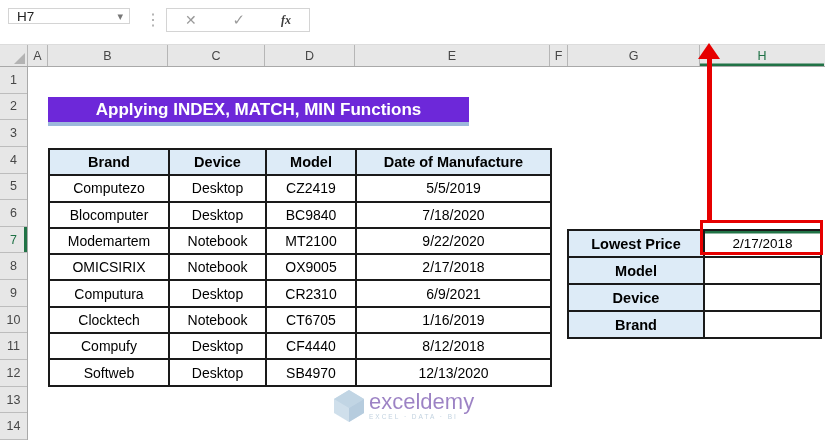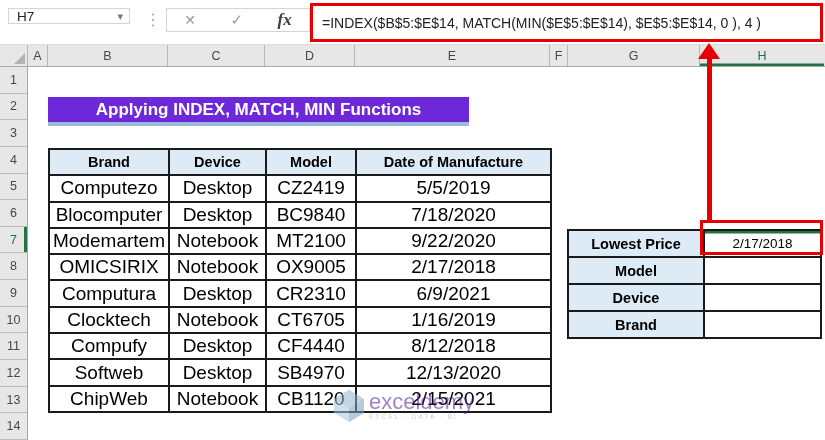--- a/index.html
+++ b/index.html
@@ -10,21 +10,21 @@
   .topbar{position:absolute;left:0;top:0;width:825px;height:44px;background:#fff;z-index:4;}
   .namebox{position:absolute;left:8px;top:8px;width:122px;height:16px;border:1.5px solid #d4d4d4;
            box-sizing:border-box;display:flex;align-items:center;background:#fff;}
   .nb-text{margin-left:8px;font-size:13.5px;color:#222;flex:1;}
   .nb-caret{margin-right:6px;font-size:11px;color:#777;}
   .dots{position:absolute;left:145px;top:10px;font-size:16px;color:#a8a8a8;}
   .fnbox{position:absolute;left:166px;top:8px;width:144px;height:24px;border:1.5px solid #d4d4d4;
          box-sizing:border-box;display:flex;align-items:center;justify-content:space-around;background:#fff;}
   .btn-x{color:#9a9a9a;font-size:14px;}
   .btn-check{color:#9a9a9a;font-size:15px;}
-  .btn-fx{font-family:"Liberation Serif",serif;font-style:italic;font-weight:bold;font-size:17px;color:#3d3d3d;}
+  .btn-fx{font-family:"Liberation Serif",serif;font-style:italic;font-weight:bold;font-size:12px;color:#3d3d3d;}
   .formula-box{position:absolute;left:310px;top:3px;width:513px;height:39px;border:3.5px solid #e60000;
                box-sizing:border-box;background:#fff;display:flex;align-items:center;padding-left:9px;
                font-size:14px;color:#222;white-space:nowrap;overflow:hidden;}
 
   
   .colheads{position:absolute;left:0;top:44px;width:825px;height:23px;background:#e7e7e7;
             border-top:1px solid #dcdcdc;border-bottom:1px solid #a9a9a9;box-sizing:border-box;
             display:flex;z-index:3;}
   .colh{border-right:1px solid #b6b6b6;box-sizing:border-box;display:flex;align-items:center;
         justify-content:center;font-size:12.5px;color:#474747;flex:none;height:100%;}
@@ -45,21 +45,21 @@
 
   
   .banner{position:absolute;left:48px;top:97px;width:421px;height:25px;background:#6d28d9;
           border-bottom:4px solid #9cb8db;box-sizing:content-box;display:flex;align-items:center;
           justify-content:center;color:#fff;font-weight:bold;font-size:17px;z-index:1;}
 
   
   .data-table{position:absolute;left:48px;top:148px;border-collapse:collapse;table-layout:fixed;
               background:#fff;z-index:1;}
   .data-table th,.data-table td{border:2px solid #1a1a1a;height:24.3px;padding:0;text-align:center;
-              vertical-align:middle;font-size:19px;color:#000;overflow:hidden;}
+              vertical-align:middle;font-size:14px;color:#000;overflow:hidden;}
   .data-table th{background:#ddebf7;font-weight:bold;font-size:14.5px;}
 
   
   .lookup-table{position:absolute;left:567px;top:229px;border-collapse:collapse;table-layout:fixed;
                 background:#fff;z-index:1;}
   .lookup-table th,.lookup-table td{border:2px solid #1a1a1a;height:25px;padding:0;text-align:center;
                 vertical-align:middle;overflow:hidden;}
   .lookup-table th{background:#ddebf7;font-weight:bold;font-size:14.5px;color:#000;}
   .lookup-table td{font-size:13.5px;color:#000;}
   .lookup-table td.selected{box-shadow:inset 0 2.5px 0 #217346;}
@@ -85,23 +85,20 @@
   <div class="topbar">
     <div class="namebox">
       <span class="nb-text">H7</span>
       <span class="nb-caret">▾</span>
     </div>
     <div class="dots">⋮</div>
     <div class="fnbox">
       <span class="btn-x">✕</span>
       <span class="btn-check">✓</span>
       <span class="btn-fx">fx</span>
-    </div>
-    <div class="formula-box">
-      <span>=INDEX($B$5:$E$14, MATCH(MIN($E$5:$E$14), $E$5:$E$14, 0 ), 4 )</span>
     </div>
   </div>
 
   <div class="colheads">
     <div class="colh corner">
         <span class="tri"></span>
       </div>
     <div class="colh w-a">A</div>
     <div class="colh w-b">B</div>
     <div class="colh w-c">C</div>
@@ -191,26 +188,20 @@
       <td>Desktop</td>
       <td>CF4440</td>
       <td>8/12/2018</td>
     </tr>
     <tr>
       <td>Softweb</td>
       <td>Desktop</td>
       <td>SB4970</td>
       <td>12/13/2020</td>
     </tr>
-    <tr>
-      <td>ChipWeb</td>
-      <td>Notebook</td>
-      <td>CB1120</td>
-      <td>2/15/2021</td>
-    </tr>
   </tbody>
     </table>
 
   <table class="lookup-table">
     <colgroup>
         <col style="width:136px">
         <col style="width:117px">
       </colgroup>
     <tbody>
         <tr>

